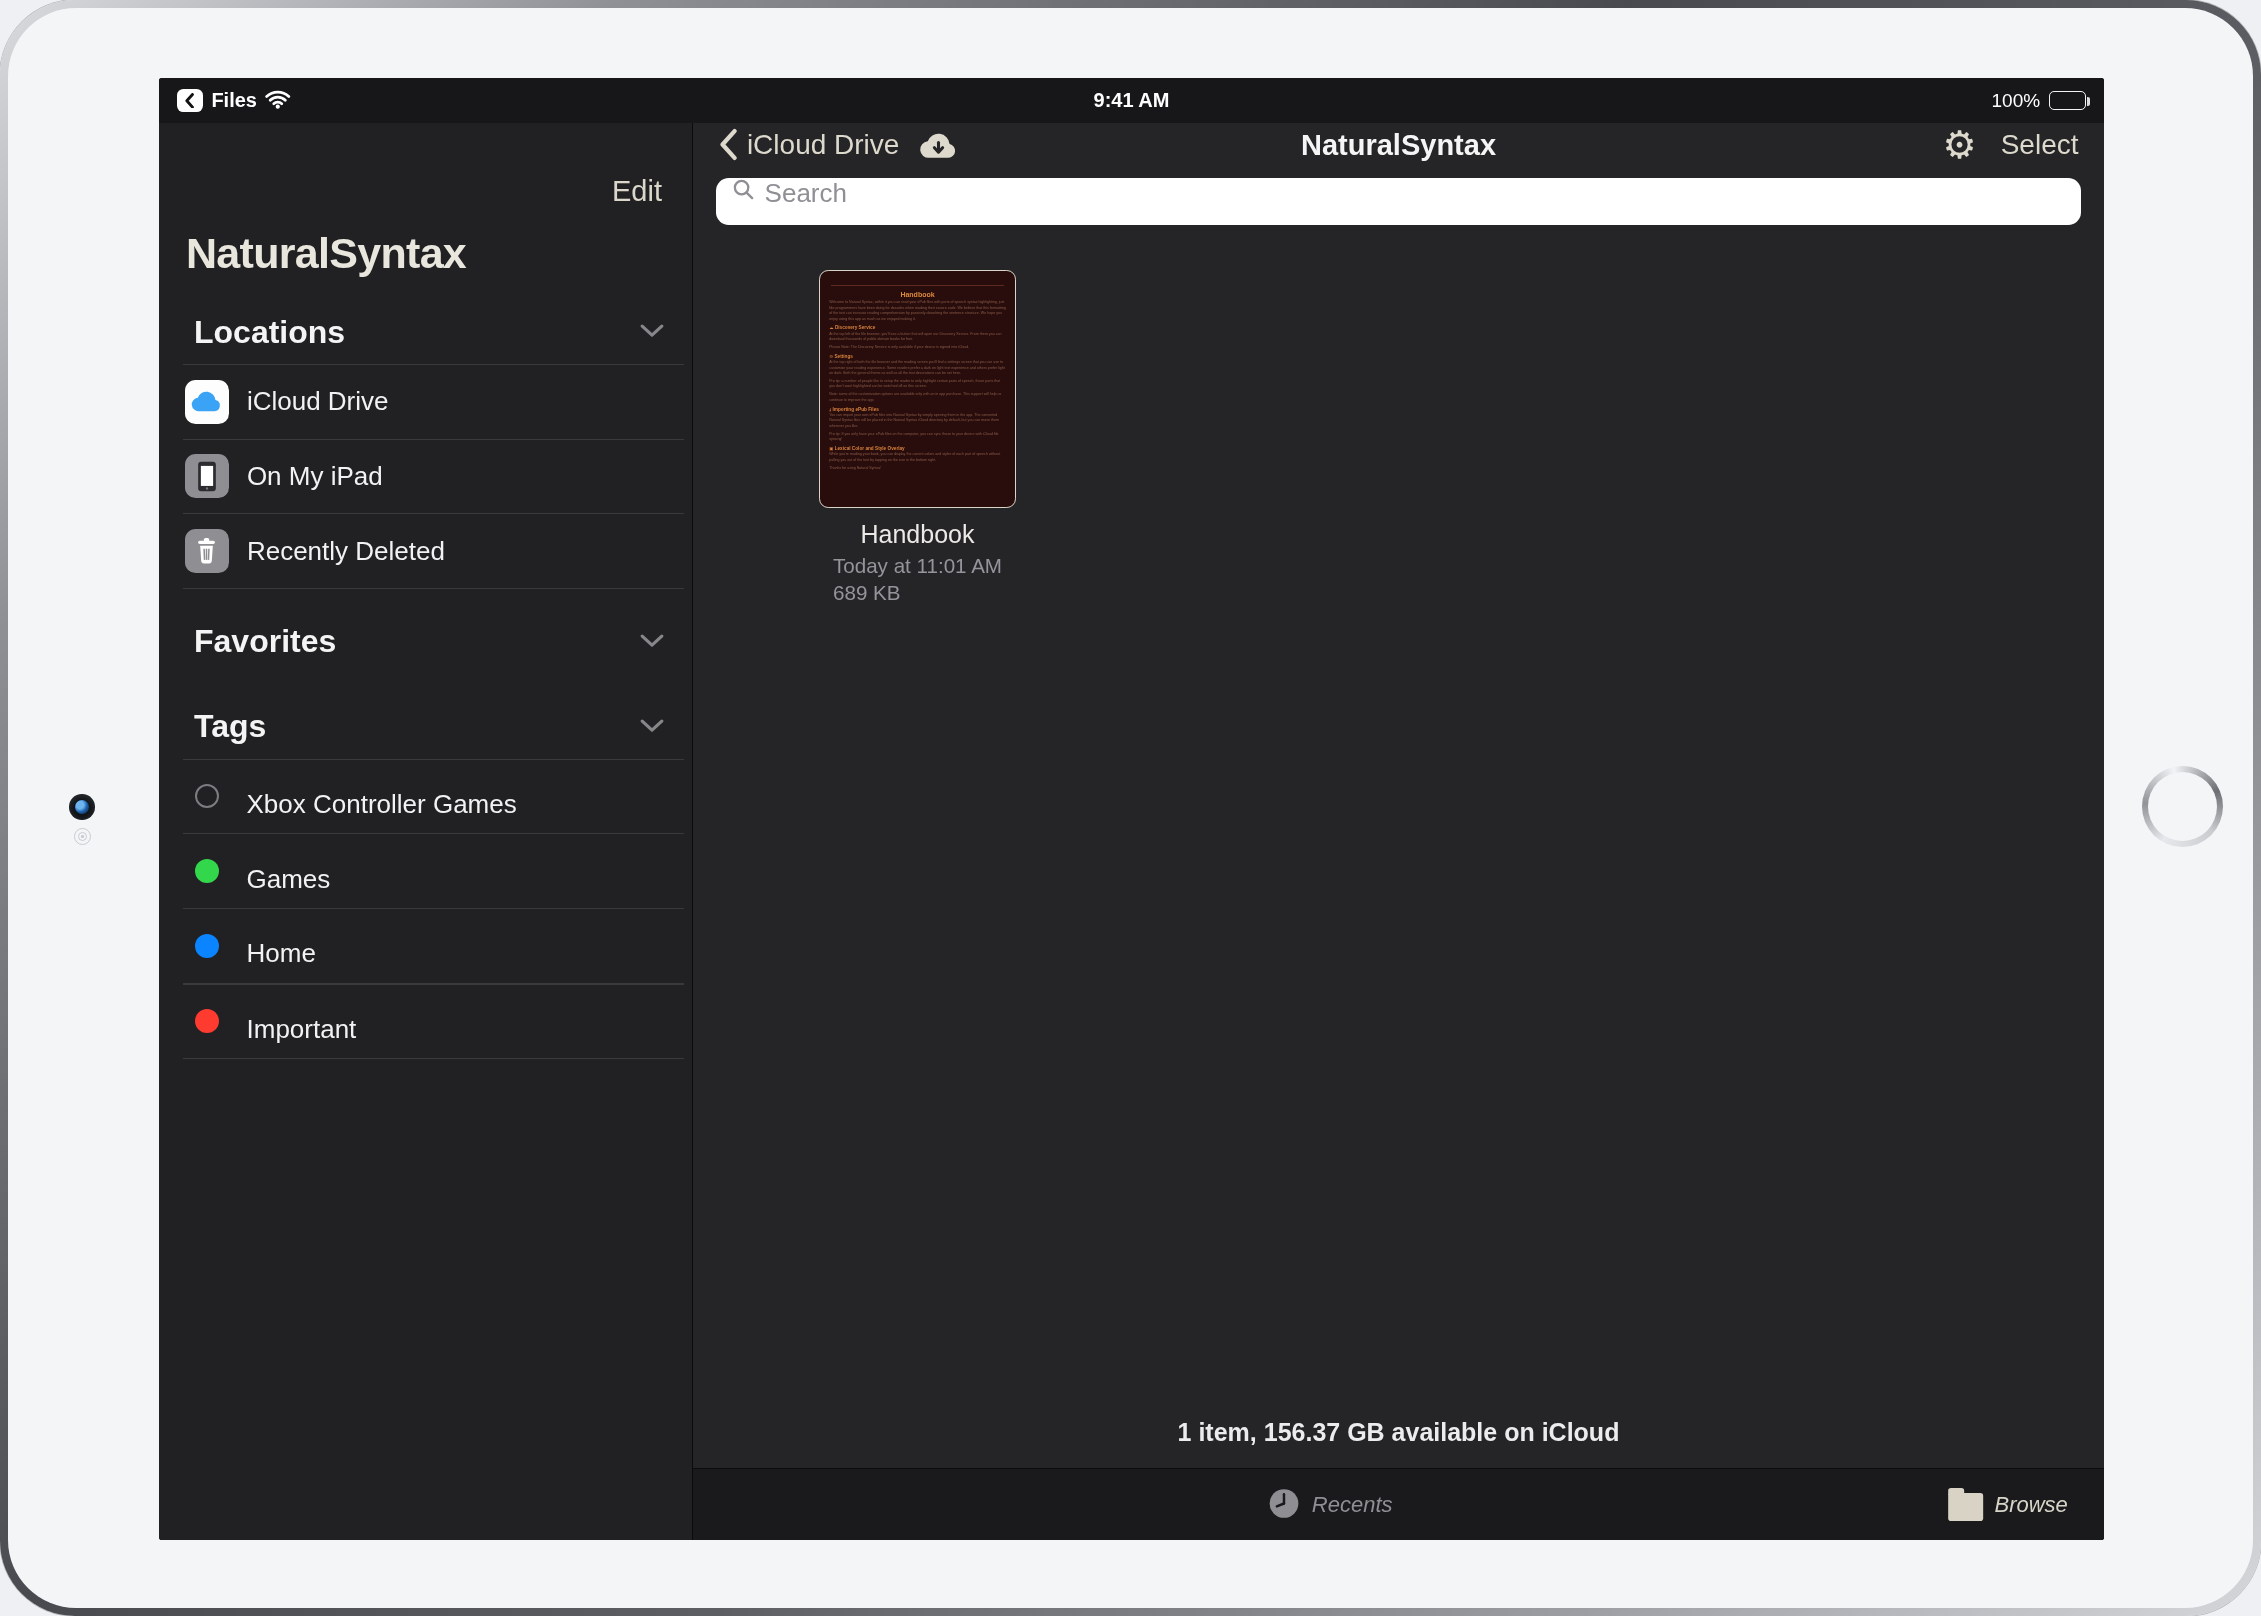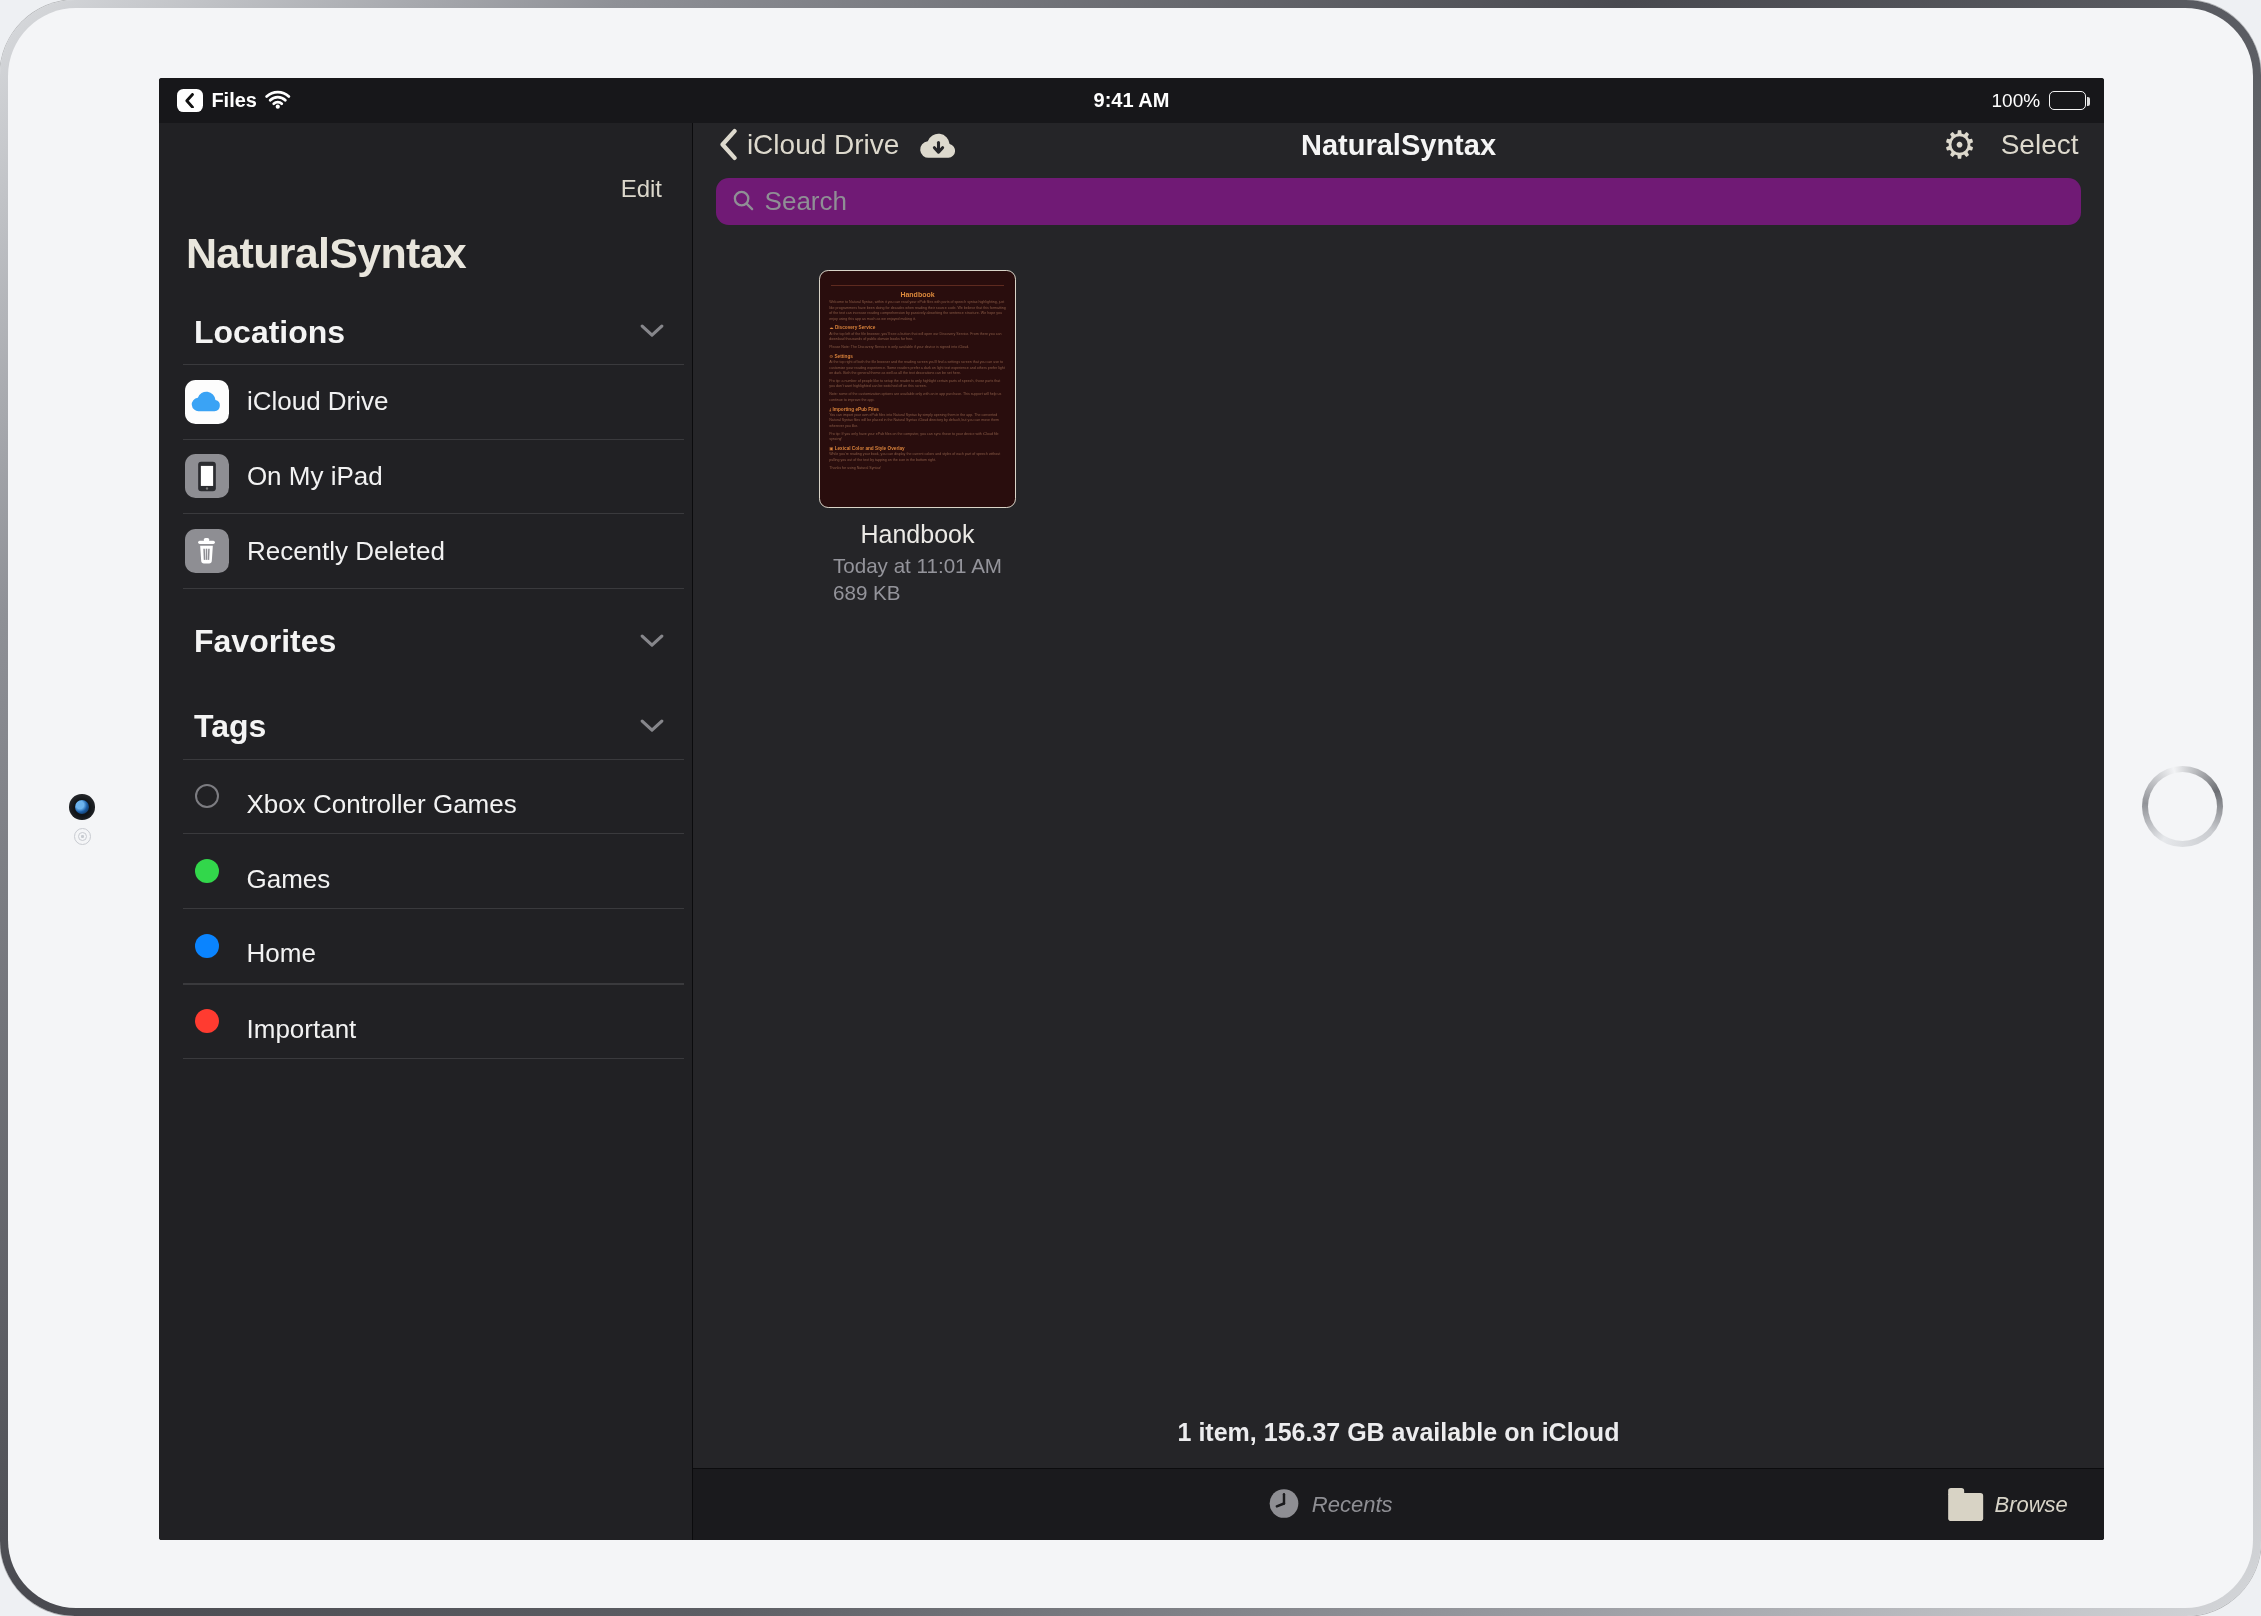--- a/index.html
+++ b/index.html
@@ -40,21 +40,21 @@
   .sb-batt-pct { font-size:19px; font-weight:500; }
   .battery { width:37px; height:18.4px; border:1.4px solid rgba(255,255,255,.95); border-radius:5px; padding:1.4px; position:relative; }
   .battery-fill { width:100%; height:100%; background:#fff; border-radius:2.1px; }
   .battery-nub { position:absolute; right:-5px; top:5px; width:2.8px; height:8.5px; background:rgba(255,255,255,.85); border-radius:0 2.1px 2.1px 0; }
 
   
   .body-row { flex:1; display:flex; min-height:0; }
 
   
   .sidebar { width:534px; flex:0 0 auto; background:#212124; border-right:1.4px solid #0b0b0d; position:relative; }
-  .edit-btn { position:absolute; top:52px; right:30px; font-size:24px; color:#dbd7cb; cursor:default; }
+  .edit-btn { position:absolute; top:52px; right:30px; font-size:29px; color:#dbd7cb; cursor:default; }
   .side-title { position:absolute; top:106px; left:27px; font-size:43px; font-weight:700; letter-spacing:-0.7px; color:#e9e6dd; }
   .side-list { position:absolute; top:177px; left:0; right:0; }
   .sec-header { height:64px; display:flex; align-items:center; padding:0 28px 0 35px; }
   .sec-label { font-size:32px; font-weight:700; color:#f4f4f4; }
   .sec-chev { margin-left:auto; opacity:.85; }
   .sec-gap { height:21px; }
   .srow { height:74px; display:flex; align-items:center; padding-left:25.5px; position:relative; }
   .divider { height:0.7px; background:#3a3a3d; margin-left:24px; margin-right:8.5px; }
   .loc-tile { width:44px; height:44px; border-radius:10.6px; display:flex; align-items:center; justify-content:center; flex:0 0 auto; }
   .tile-white { background:#fdfdfd; }
@@ -68,22 +68,22 @@
   .main { flex:1; display:flex; flex-direction:column; background:#252528; position:relative; min-width:0; }
   .nav { height:44px; flex:0 0 auto; position:relative; display:flex; align-items:center; padding:0 25.5px; }
   .nav-back { display:flex; align-items:center; gap:10px; color:#ddd9cd; }
   .nav-back-label { font-size:28px; }
   .cloud-dl { margin-left:18.4px; display:flex; align-items:center; }
   .nav-title { position:absolute; left:50%; transform:translateX(-50%); font-size:29px; font-weight:700; color:#f5f5f5; }
   .nav-right { margin-left:auto; display:flex; align-items:center; gap:24px; color:#ddd9cd; }
   .gear { font-size:38px; line-height:1; color:#ddd9cd; font-family:"DejaVu Sans",sans-serif; }
   .select-label { font-size:28px; }
 
-  .search-wrap { margin:11.3px 23px 0; height:47px; background:#701a75; border-radius:12.8px;
-    display:flex; align-items:center; padding:0 15.6px; gap:10px; flex:0 0 auto; }
+  .search-wrap { margin:11.3px 23px 0; height:47px; background:#ffffff; border-radius:12.8px;
+    display:flex; padding:0 15.6px; gap:10px; flex:0 0 auto; }
   .search-ph { font-size:26px; color:#8f8f95; }
 
   .content { flex:1; position:relative; min-height:0; }
 
   
   .file-item { position:absolute; left:111px; top:45px; width:227px; display:flex; flex-direction:column; align-items:center; }
   .doc-thumb { width:197px; height:238px; background:#290d0d; border:1.4px solid #d9d4c8; border-radius:9.2px;
     overflow:hidden; padding:7px 9.2px; }
   .doc-rule { border-top:0.7px solid #5e2a1f; margin:7px 1.4px 4.3px; }
   .doc-title { text-align:center; color:#dd8a3c; font-weight:700; font-size:7px; margin:1.4px 0 2.8px; }

